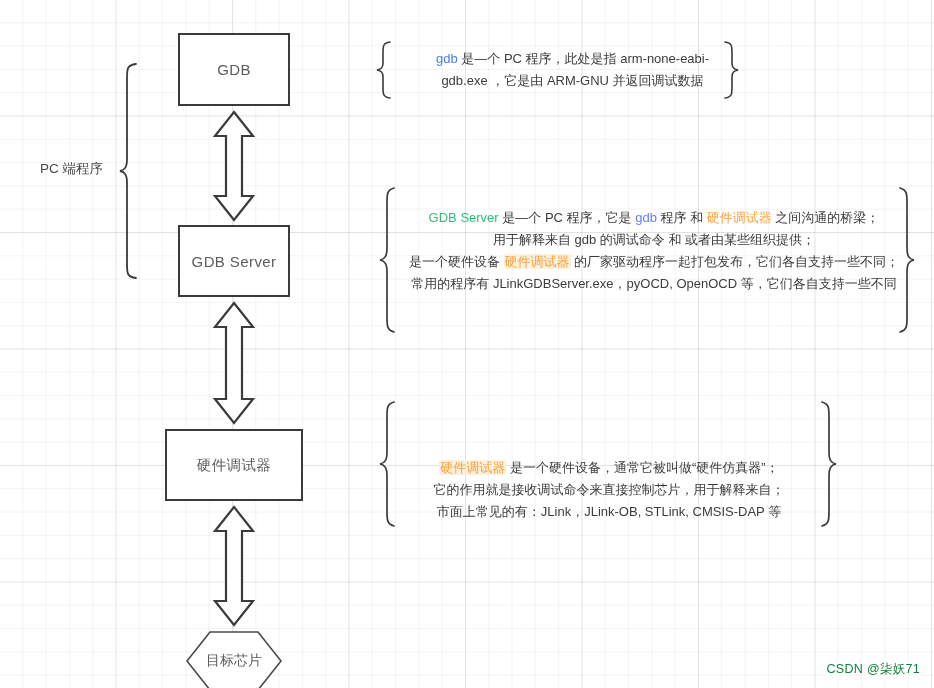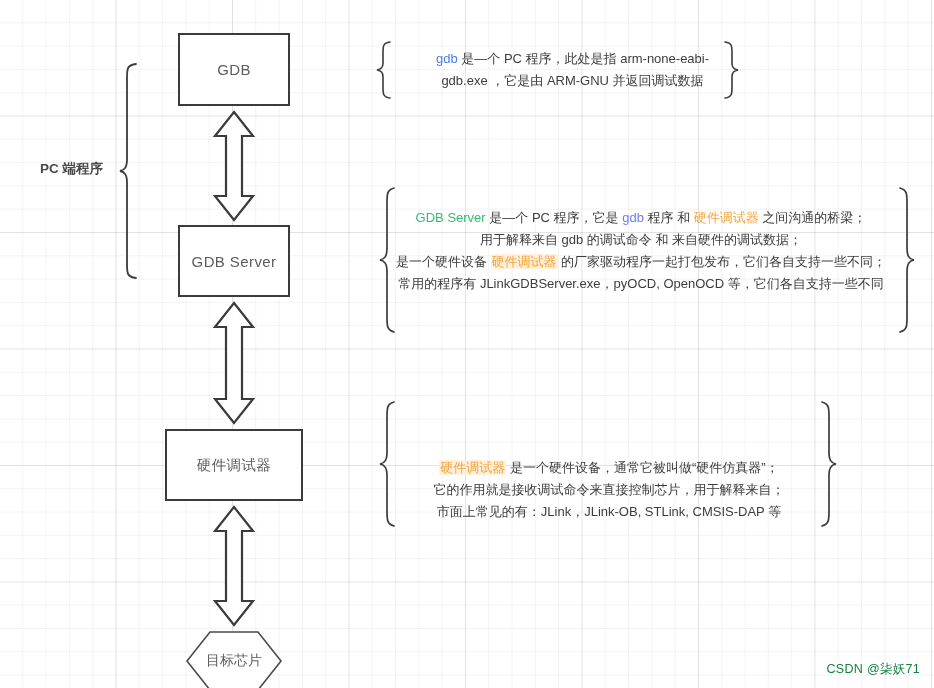--- a/index.html
+++ b/index.html
@@ -35,21 +35,21 @@
     position:absolute;text-align:center;color:#3d3d3d;
     font-size:13px;line-height:22px;white-space:nowrap;
   }
   .ann-text .line{display:block;}
   .kw-green{color:#2ebd77;}
   .kw-blue{color:#6b7df5;}
   .kw-gdbblue{color:#4a7fe0;}
   .kw-orange{color:#f5a33c;}
   .hl-orange{color:#f5a33c;background:#fdf0dc;padding:0 1px;border-radius:2px;}
   .group-label{
-    position:absolute;color:#4a4a4a;font-size:13.5px;white-space:nowrap;font-weight:bold;
+    position:absolute;color:#4a4a4a;font-size:13.5px;white-space:nowrap;
   }
   .watermark{
     position:absolute;right:14px;bottom:10px;
     color:#15803d;font-size:12.5px;letter-spacing:.3px;white-space:nowrap;
   }
 </style>
 </head>
 <body>
 
 <div class="canvas">
@@ -103,23 +103,23 @@
       </div>
   </div>
 
   <div class="ann" style="left:378px;top:186px;width:538px;height:148px;">
     <svg class="brace" style="left:0;top:0;" width="20" height="148" viewBox="0 0 20 148">
       <path d="M16,2 C9,4 9,8 9,17 L9,62 C9,70 7,73 2,74 C7,75 9,78 9,86 L9,131 C9,140 9,144 16,146" fill="none" stroke="#3b3b3b" stroke-width="1.7" stroke-linecap="round"></path>
     </svg>
     <svg class="brace" style="left:518px;top:0;" width="20" height="148" viewBox="0 0 20 148">
       <path d="M4,2 C11,4 11,8 11,17 L11,62 C11,70 13,73 18,74 C13,75 11,78 11,86 L11,131 C11,140 11,144 4,146" fill="none" stroke="#3b3b3b" stroke-width="1.7" stroke-linecap="round"></path>
     </svg>
-    <div class="ann-text" style="left:15px;top:21px;width:496px;">
+    <div class="ann-text" style="left:28px;top:21px;width:496px;">
         <span class="line"><span class="kw-green">GDB Server</span><span> 是—个 PC 程序，它是 </span><span class="kw-blue">gdb</span><span> 程序 和 </span><span class="kw-orange">硬件调试器</span><span> 之间沟通的桥梁；</span></span>
-        <span class="line"><span>用于解释来自 gdb 的调试命令 和 来自硬件的调试数据；</span></span>
+        <span class="line"><span>用于解释来自 gdb 的调试命令 和 或者由某些组织提供；</span></span>
         <span class="line"><span>是一个硬件设备 </span><span class="hl-orange">硬件调试器</span><span> 的厂家驱动程序一起打包发布，它们各自支持一些不同；</span></span>
         <span class="line"><span>常用的程序有 JLinkGDBServer.exe，pyOCD, OpenOCD 等，它们各自支持一些不同</span></span>
       </div>
   </div>
 
   <div class="ann" style="left:378px;top:400px;width:460px;height:128px;">
     <svg class="brace" style="left:0;top:0;" width="20" height="128" viewBox="0 0 20 128">
       <path d="M16,2 C9,4 9,8 9,17 L9,52 C9,60 7,63 2,64 C7,65 9,68 9,76 L9,111 C9,120 9,124 16,126" fill="none" stroke="#3b3b3b" stroke-width="1.7" stroke-linecap="round"></path>
     </svg>
     <svg class="brace" style="left:440px;top:0;" width="20" height="128" viewBox="0 0 20 128">

